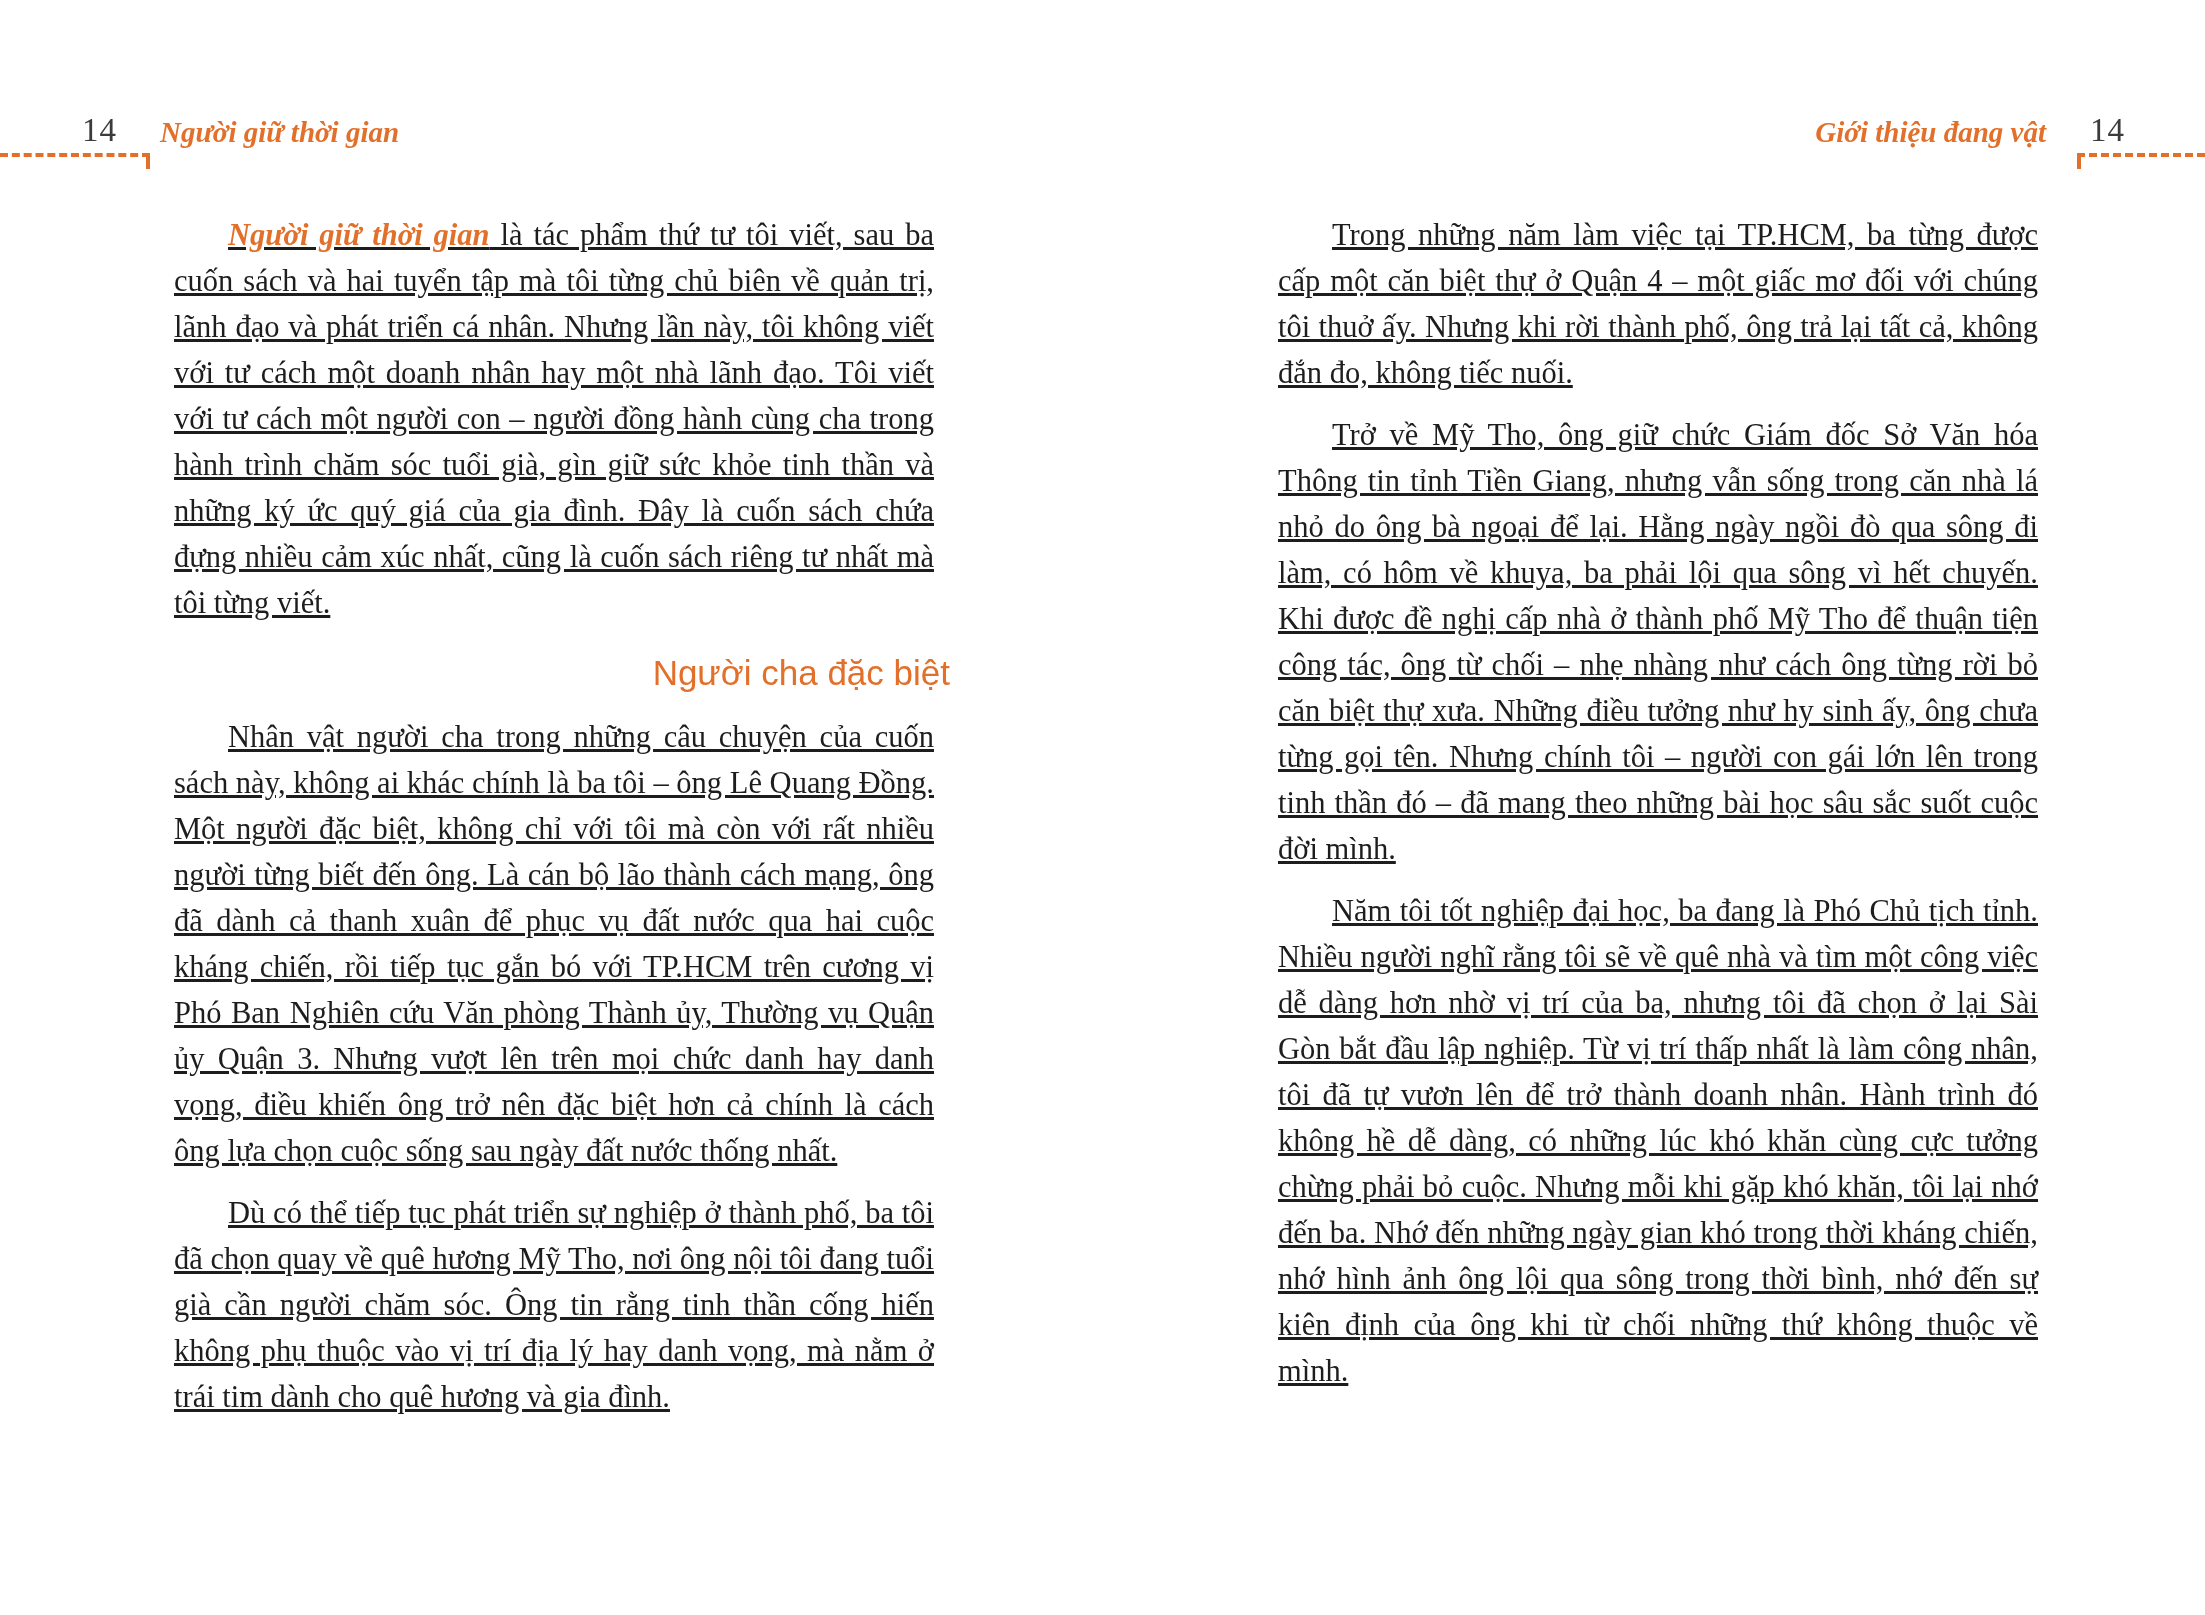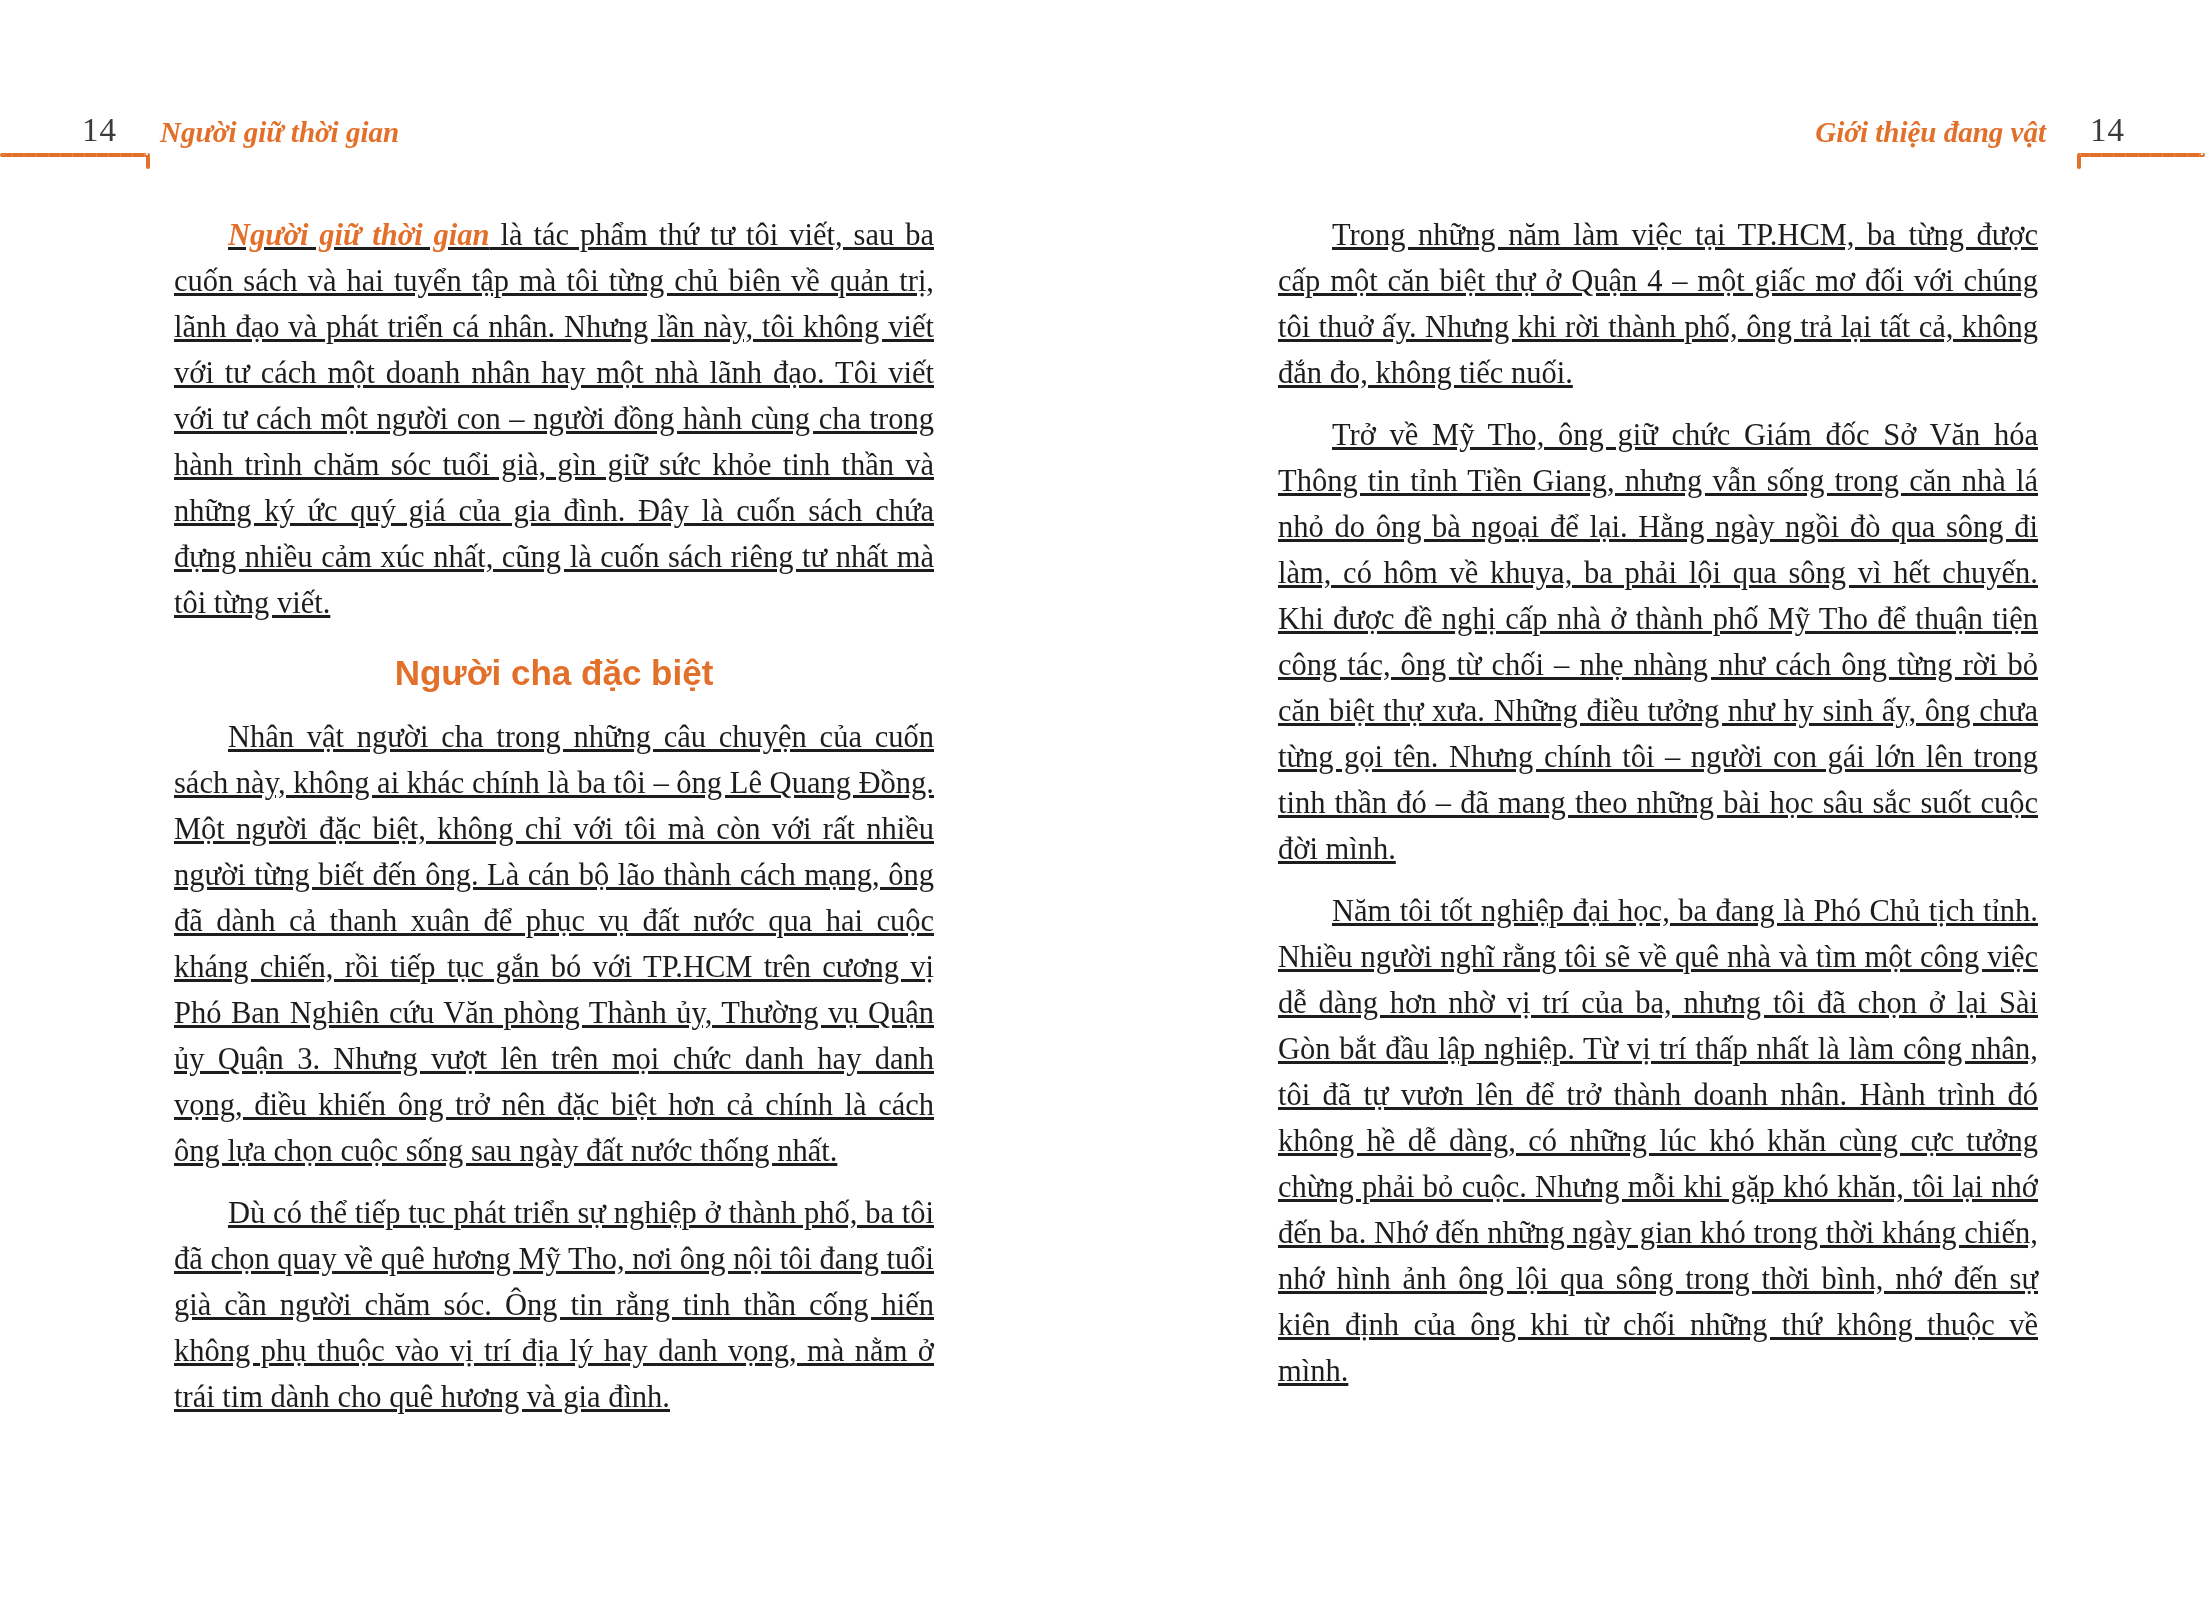--- a/index.html
+++ b/index.html
@@ -1,19 +1,19 @@
 <!DOCTYPE html>
 <html style="--accent: #e2702a; --text: #1d1d1d;"><head>
 <meta charset="utf-8">
 <style>
   :root{
     --accent:#e2702a;
     --text:#1d1d1d;
   }
-  *{margin:0;padding:0;box-sizing:border-box;border-radius:19px;}
+  *{margin:0;padding:0;box-sizing:border-box;}
   html,body{width:2205px;height:1615px;}
   body{
     background:#ffffff;
     font-family:"Liberation Serif", serif;
     color:var(--text);
     position:relative;
     overflow:hidden;
   }
   .spread{position:absolute;inset:0;}
 
@@ -74,25 +74,25 @@
   }
 
   .intro-lead{
     font-style:italic;
     font-weight:bold;
     color:var(--accent);
   }
 
   .section-heading{
     font-family:"Liberation Sans", sans-serif;
-    font-weight:bold;
+    font-weight:normal;
     font-size:35px;
     color:var(--accent);
     margin:24px 0 18px 0;
-    text-align:center;
+    text-align:right;
   }
 </style>
 </head>
 <body>
 
 <div class="spread">
 
   <div class="rule left">
       <span class="tick"></span>
     </div>

